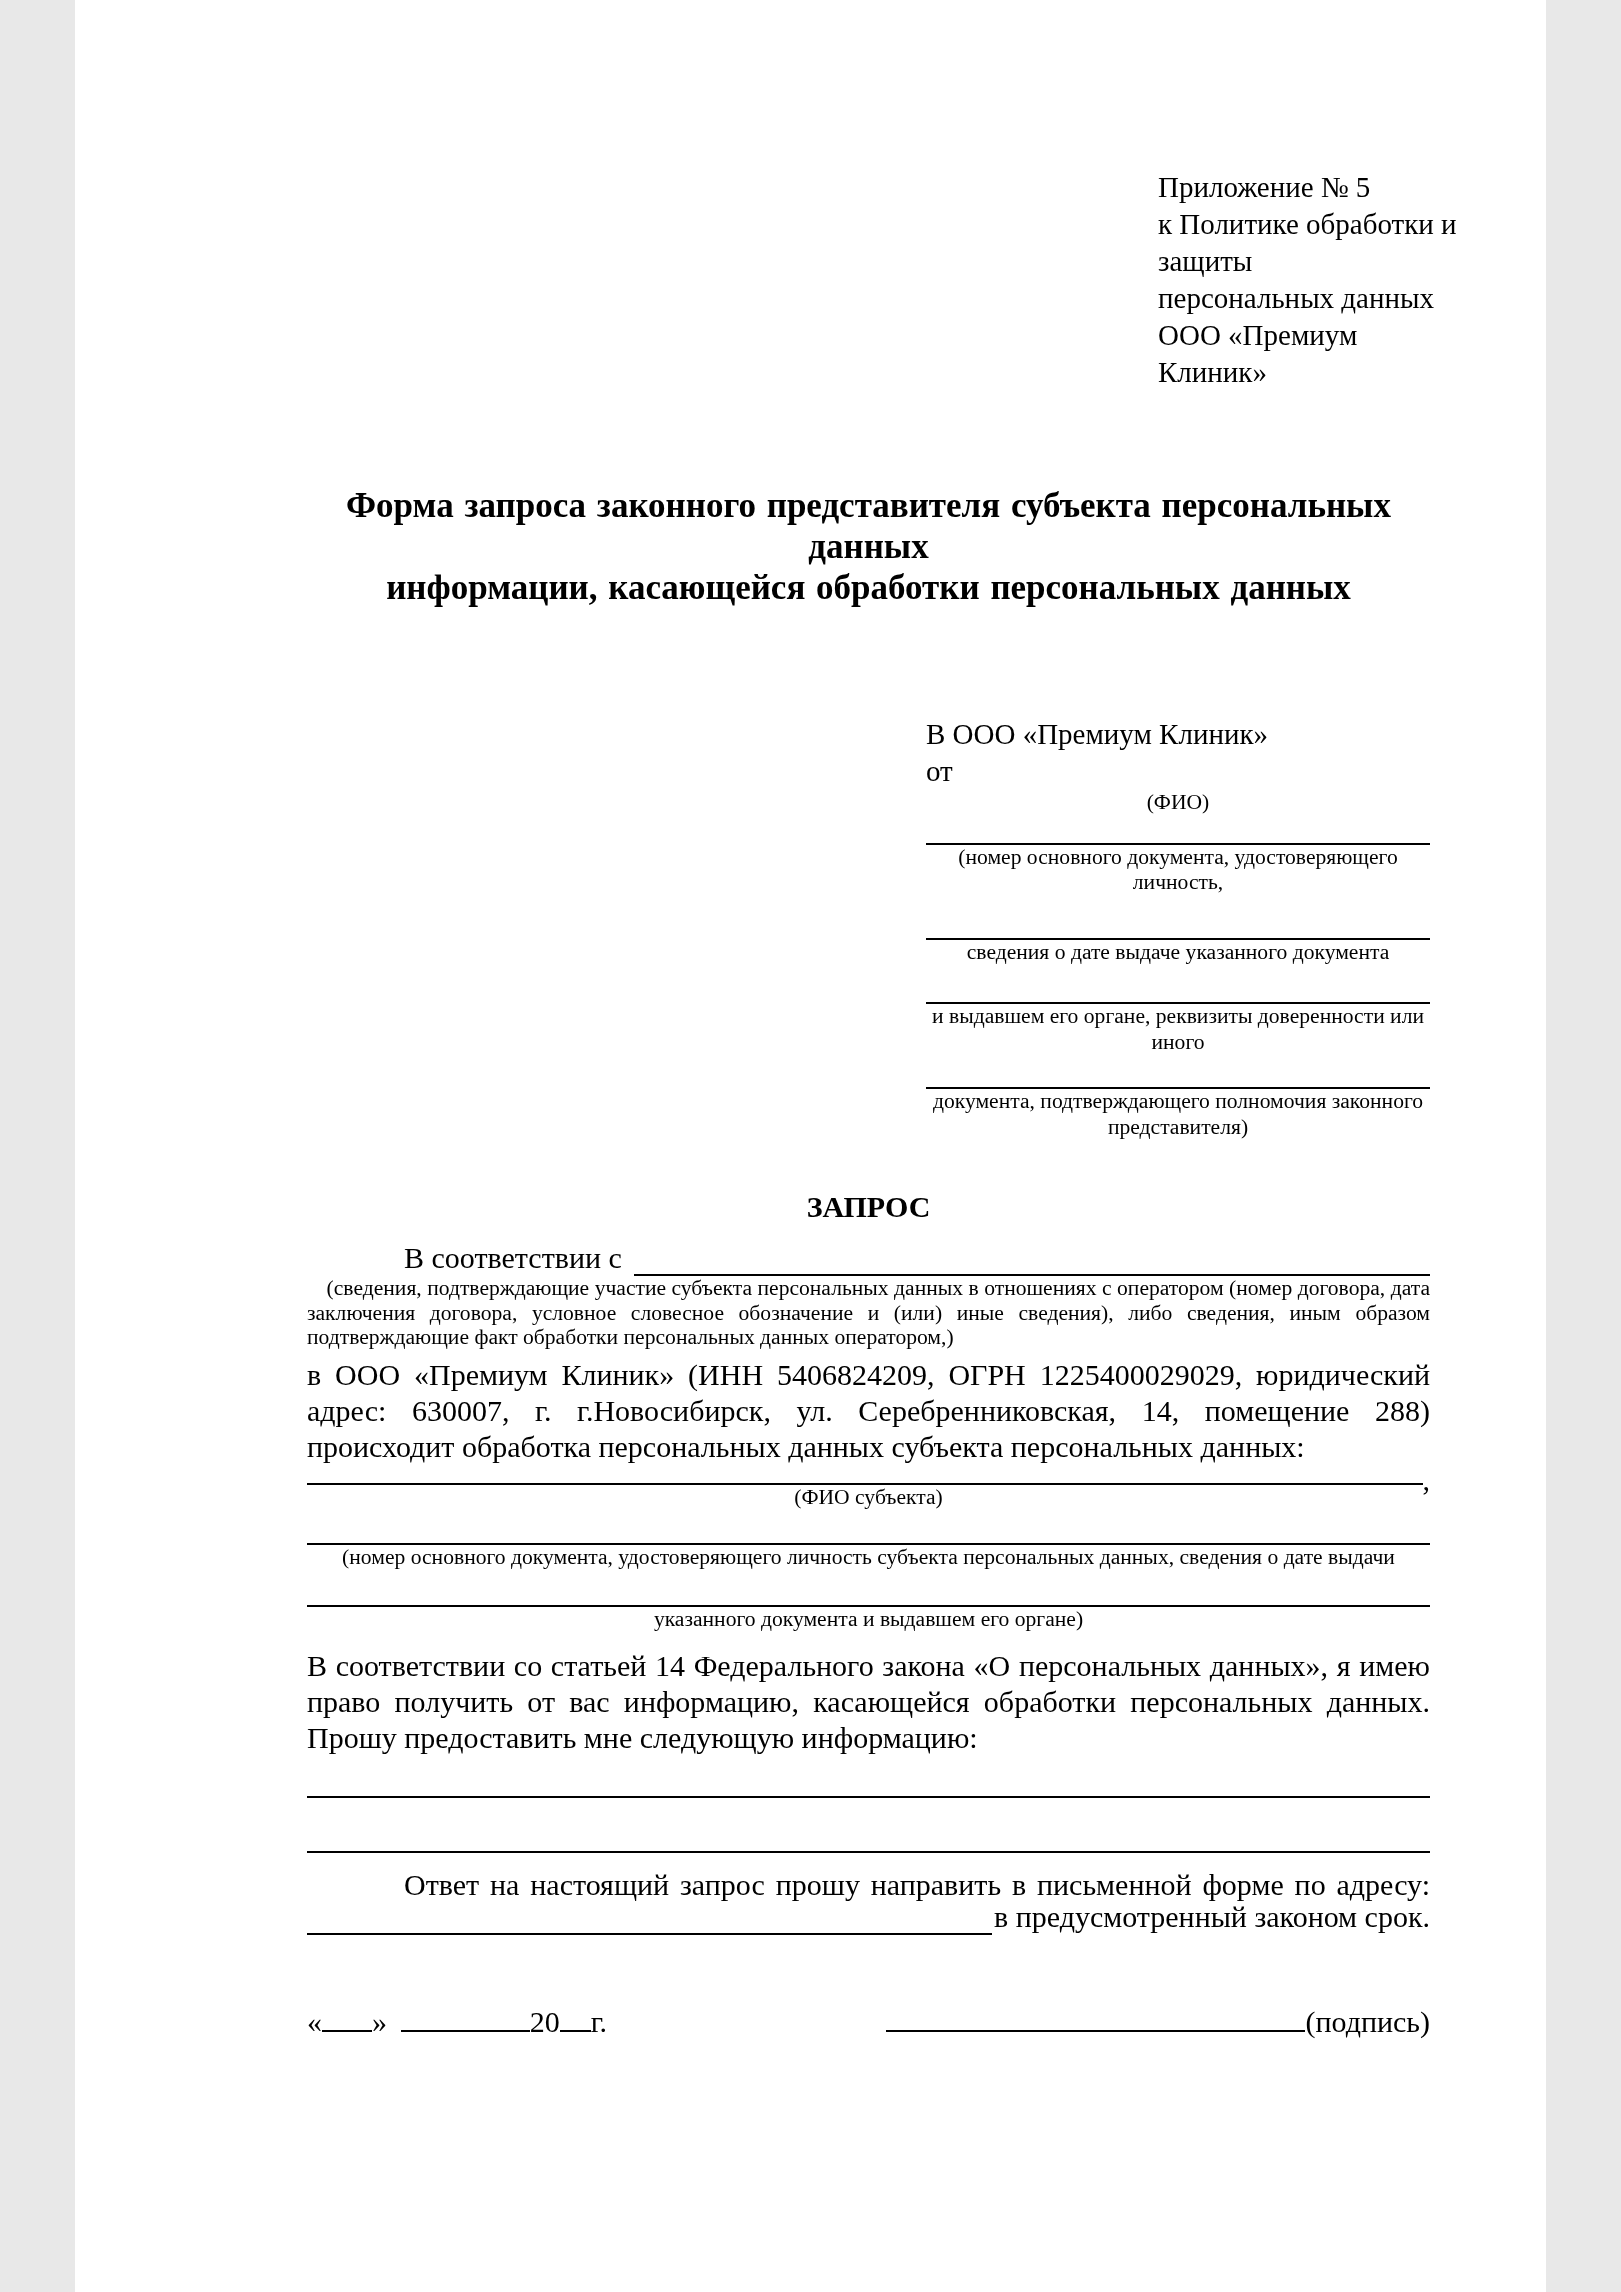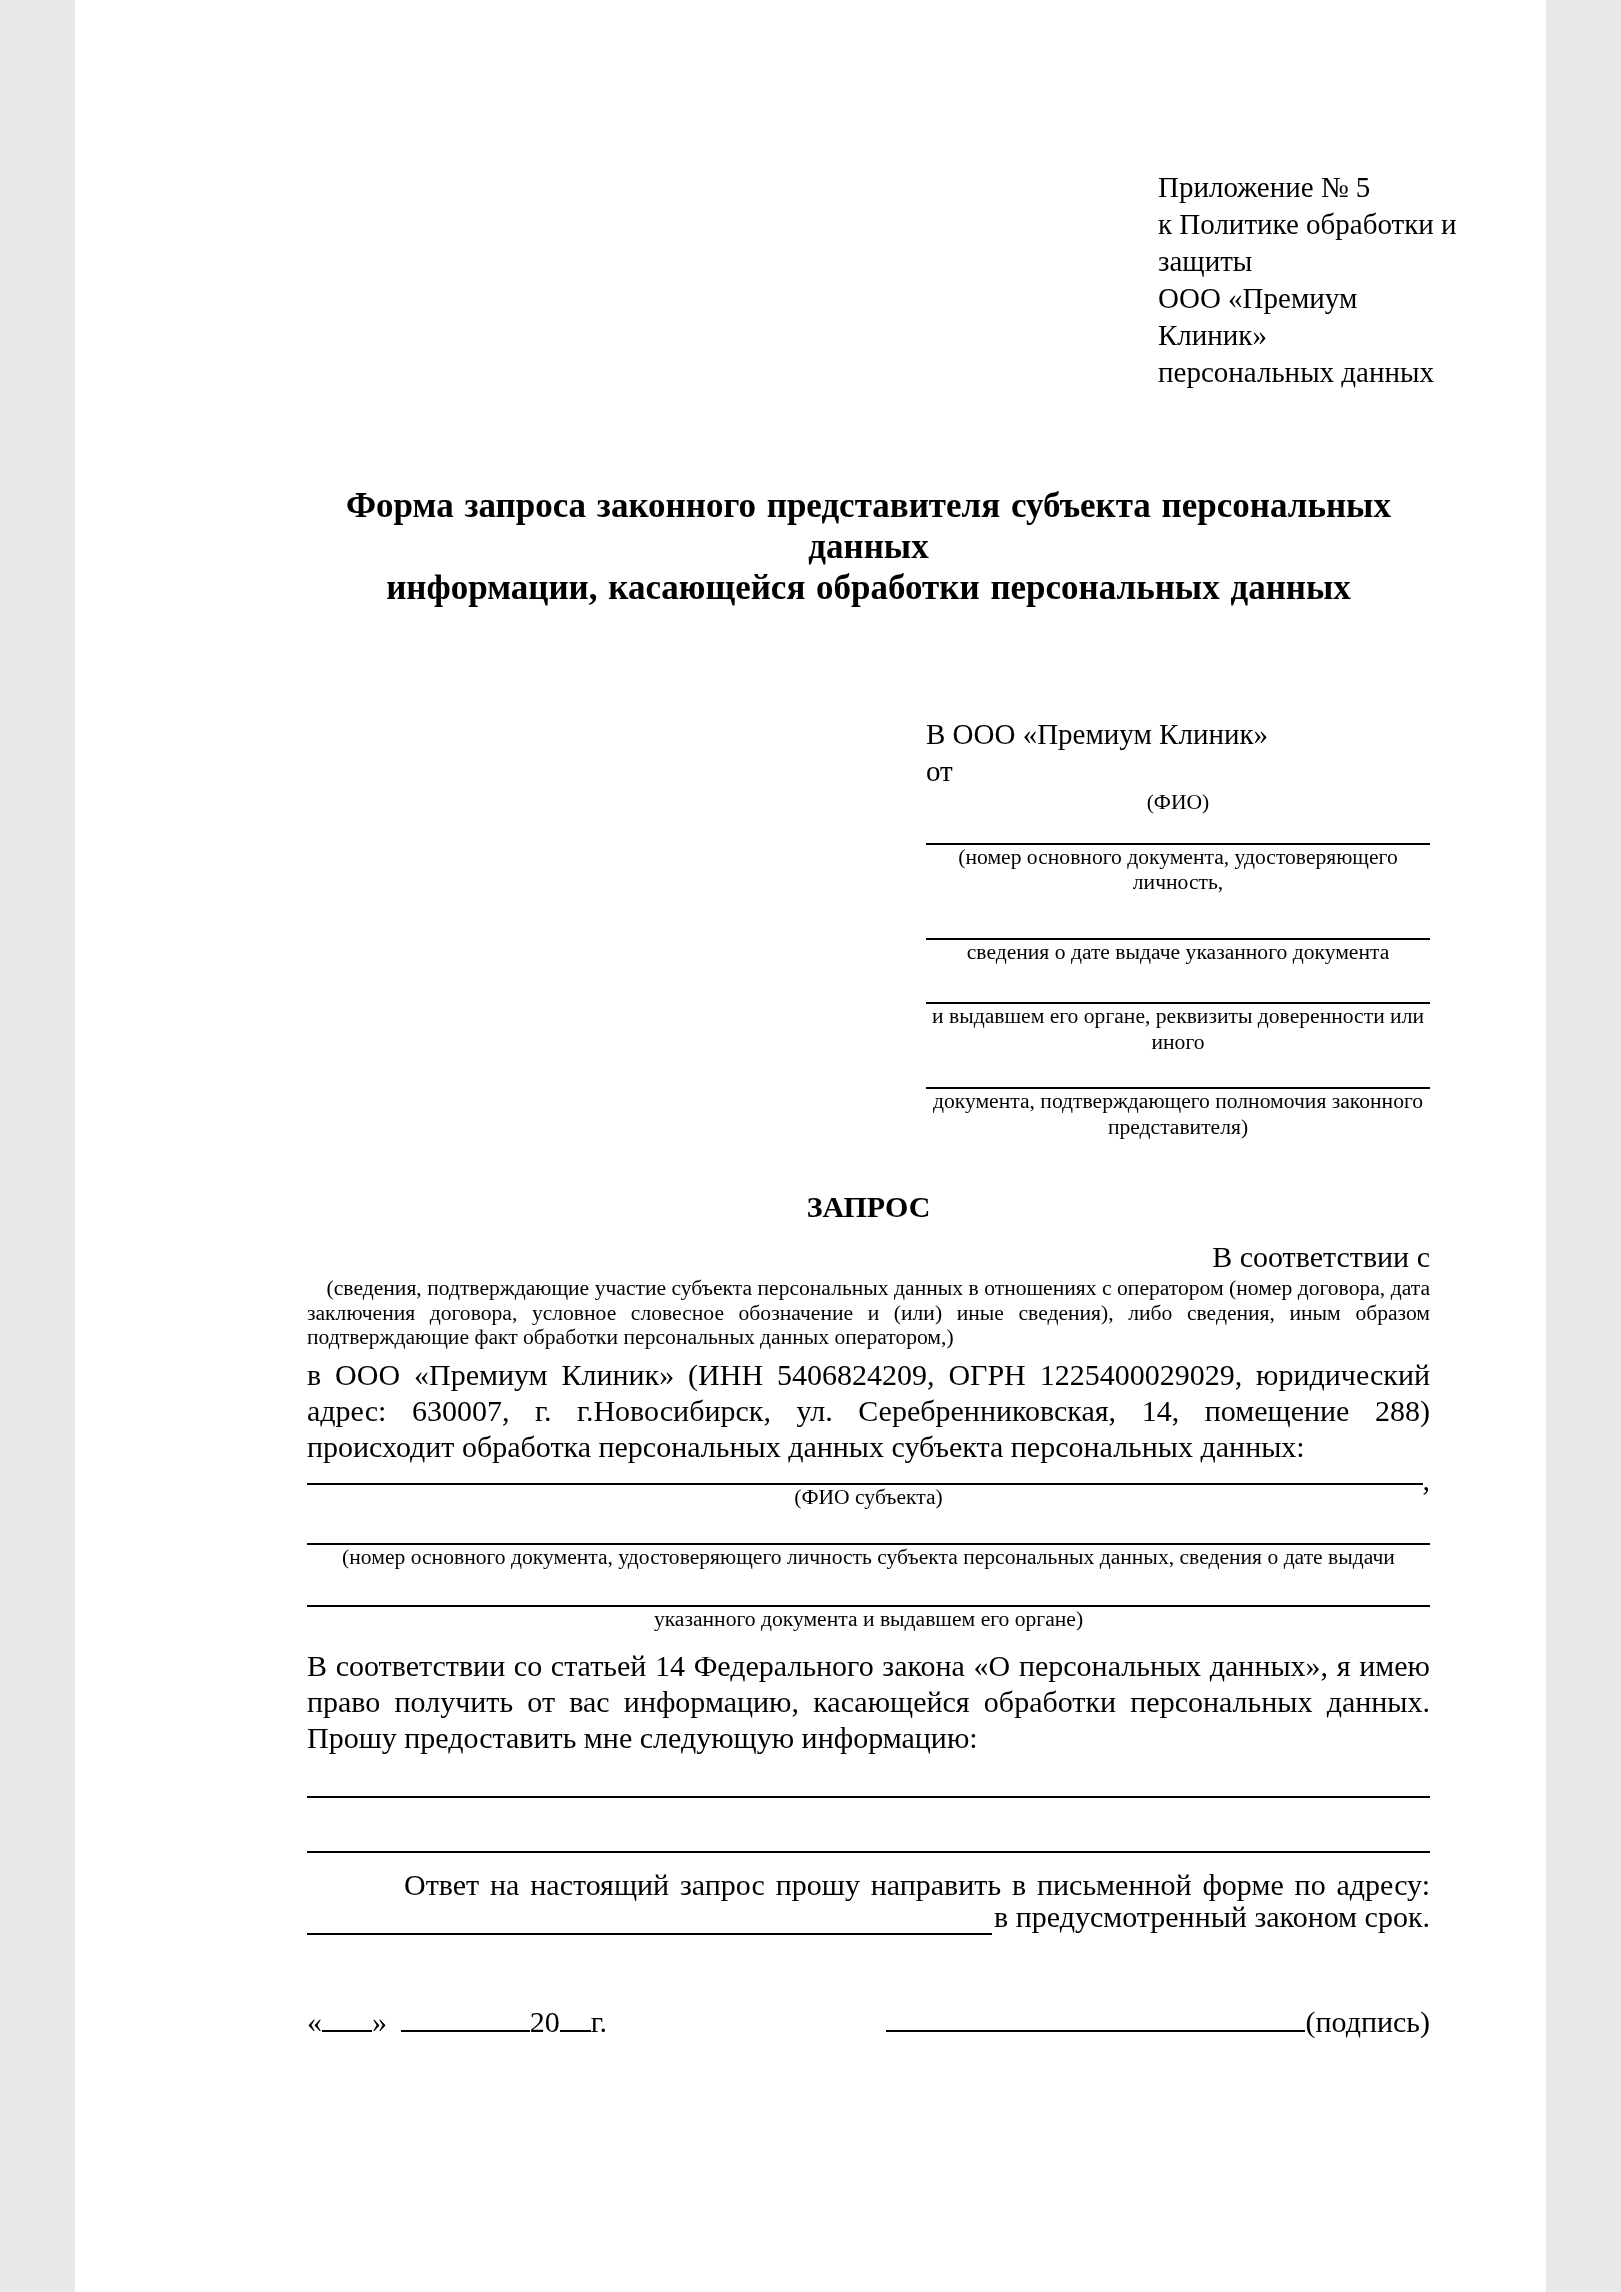--- a/index.html
+++ b/index.html
@@ -45,21 +45,20 @@
   
   .content {
     margin:0 116px 0 232px;
     font-size:30px; line-height:36px;
   }
   .h-zapros { text-align:center; margin-top:49px;font-weight:bold; }
   .row-intro {
     display:flex; align-items:flex-end;
     height:37px; margin-top:13.7px;
     padding-left:97px;
-    flex-direction:column;
   }
   .row-intro .flexfill { margin-left:11.8px; }
   .cap-just {
     font-size:21.6px; line-height:24.5px;
     text-align:justify;
     text-indent:19.6px;
   }
   .para-just { text-align:justify; }
   .op-para { margin-top:7.8px; }
   .fio-row { display:flex; align-items:flex-end; height:19.6px; }
@@ -93,22 +92,22 @@
   .nowrap { white-space:nowrap; }
 </style>
 </head>
 <body>
 
 <div class="page">
 
   <div class="top-right">
     <div>Приложение № 5</div>
     <div>к Политике обработки и защиты</div>
+    <div>персональных данных</div>
     <div>ООО «Премиум Клиник»</div>
-    <div>персональных данных</div>
   </div>
 
   <div class="title">
     <div>Форма запроса законного представителя субъекта персональных данных</div>
     <div>информации, касающейся обработки персональных данных</div>
   </div>
 
   <div class="addr">
     <div>В ООО «Премиум Клиник»</div>
     <div class="addr-row">

